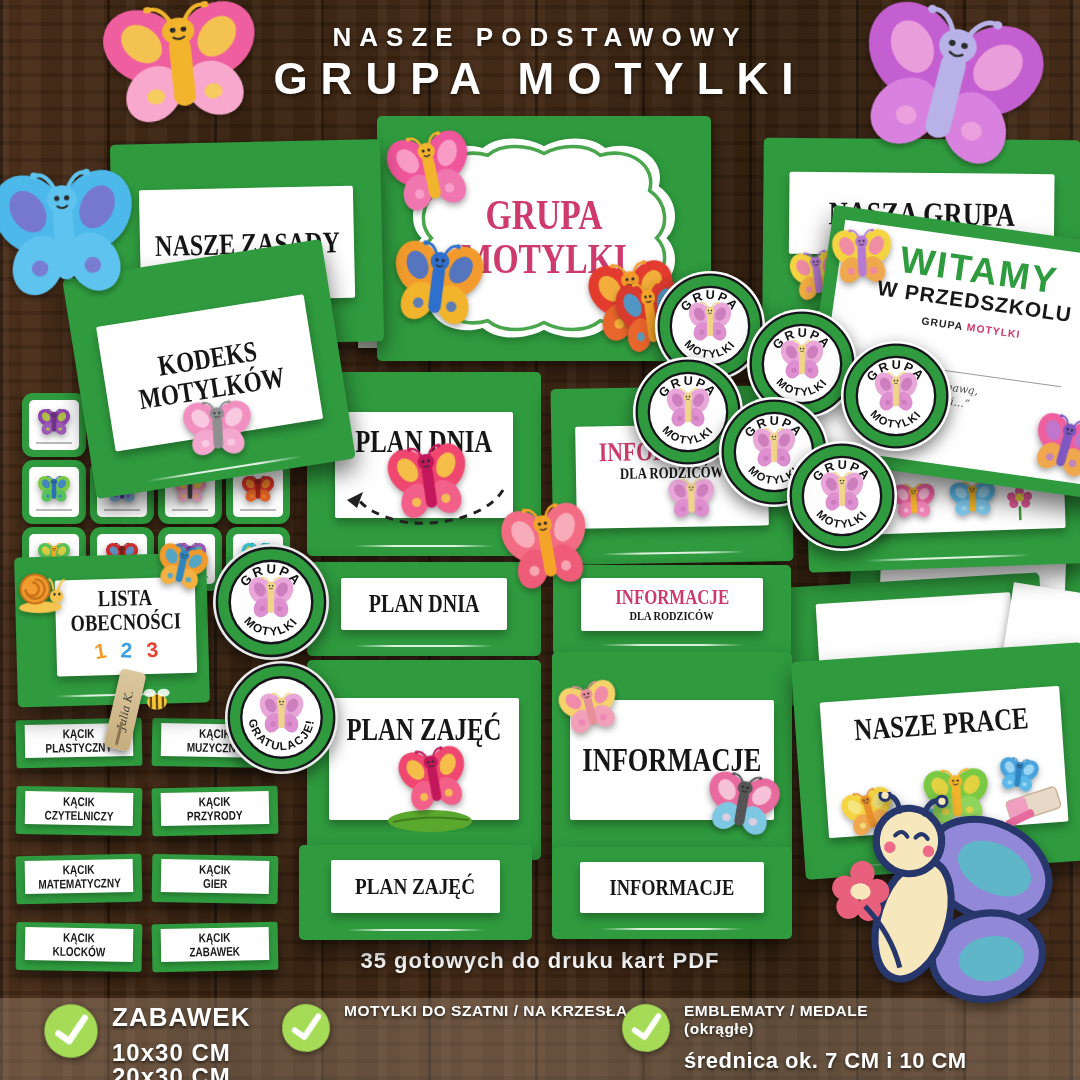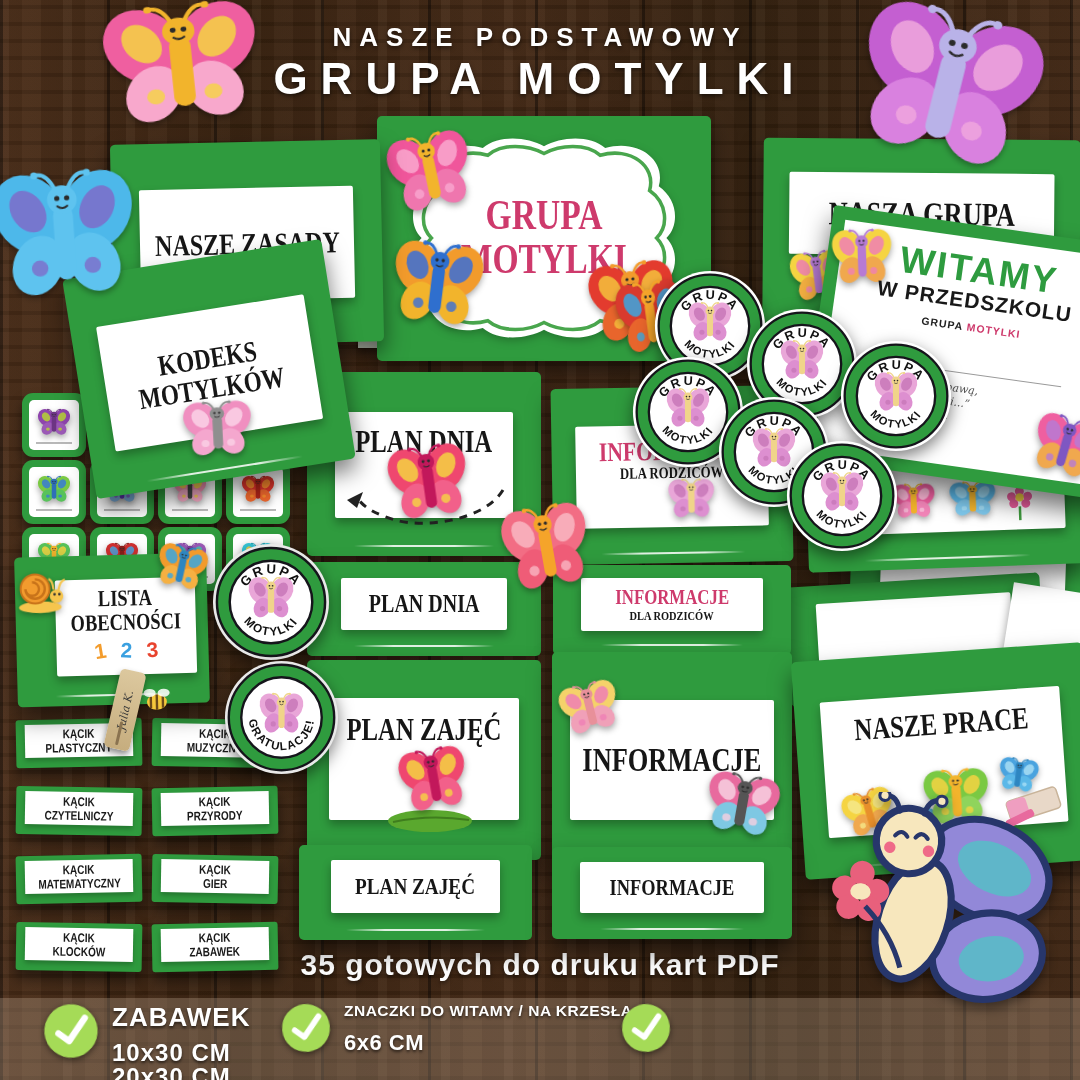--- a/index.html
+++ b/index.html
@@ -1445,43 +1445,46 @@
 <circle cx="34" cy="10" r="2.2" fill="#f0d48a"></circle>
             <circle cx="66" cy="10" r="2.2" fill="#f0d48a"></circle>
 <circle cx="47" cy="25" r="1.6" fill="#2b2b2b"></circle>
             <circle cx="53" cy="25" r="1.6" fill="#2b2b2b"></circle>
 <path d="M47 30 Q50 32.5 53 30" fill="none" stroke="#2b2b2b" stroke-width="1.3" stroke-linecap="round"></path>
 </g>
         </g>
   </svg></div>
   </div>
 
-<div class="hd" style="top:948px;font-size:30px;letter-spacing:1px">35 gotowych do druku kart PDF</div>
+<div class="hd" style="top:948px;font-size:22px;letter-spacing:1px">35 gotowych do druku kart PDF</div>
 <div class="band"></div>
 <div id="fitems">
     <div class="fitem" style="left: 42px;">
       <svg class="chk" width="58" height="58" viewBox="0 0 100 100">
         <circle cx="50" cy="50" r="46" fill="#a5db57"></circle>
         <path d="M28 52 L45 67 L76 30" stroke="#fff" stroke-width="11" fill="none" stroke-linecap="round" stroke-linejoin="round"></path>
       </svg>
       <div class="ftxt">
         <div class="ft-big">ZABAWEK</div>
         <div class="fl-big" style="margin-top:8px">10x30 CM</div>
         <div class="fl-big" style="">20x30 CM</div>
       </div>
     </div>
     <div class="fitem" style="left: 280px;">
       <svg class="chk" width="52" height="52" viewBox="0 0 100 100">
         <circle cx="50" cy="50" r="46" fill="#a5db57"></circle>
         <path d="M28 52 L45 67 L76 30" stroke="#fff" stroke-width="11" fill="none" stroke-linecap="round" stroke-linejoin="round"></path>
       </svg>
       <div class="ftxt">
-        <div class="ft-sm">ZNACZKI DO WITAMY / NA KRZESŁA</div>
-        <div class="fl-med" style="">6x6 CM</div>
+        <div class="ft-sm">MOTYLKI DO SZATNI / NA KRZESŁA</div>
       </div>
     </div>
     <div class="fitem" style="left: 620px;">
       <svg class="chk" width="52" height="52" viewBox="0 0 100 100">
         <circle cx="50" cy="50" r="46" fill="#a5db57"></circle>
         <path d="M28 52 L45 67 L76 30" stroke="#fff" stroke-width="11" fill="none" stroke-linecap="round" stroke-linejoin="round"></path>
       </svg>
+      <div class="ftxt">
+        <div class="ft-sm">EMBLEMATY / MEDALE<br>(okrągłe)</div>
+        <div class="fl-med" style="">średnica ok. 7 CM i 10 CM</div>
+      </div>
     </div>
   </div>
 
 </body></html>

